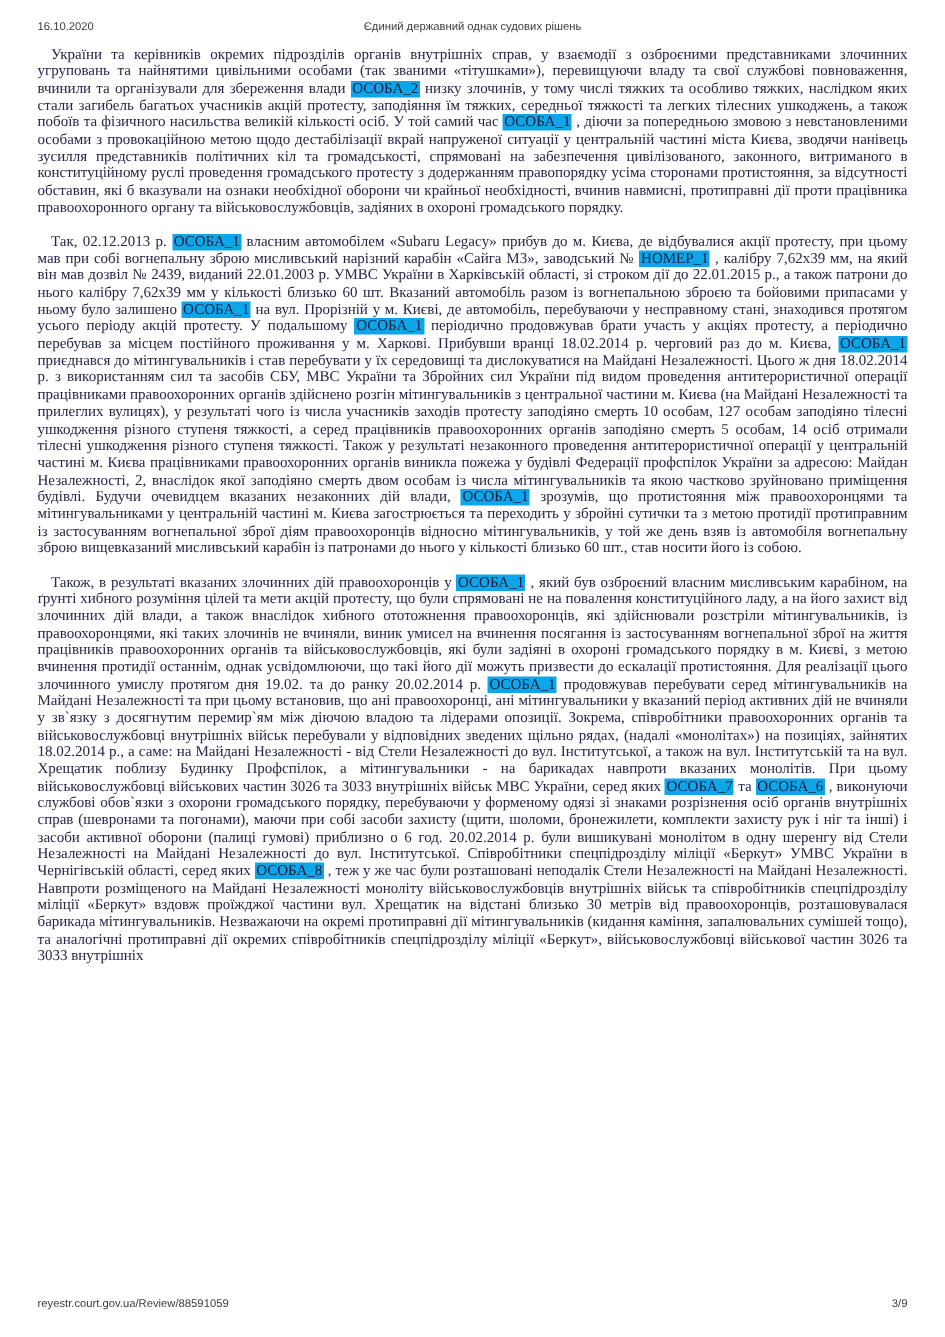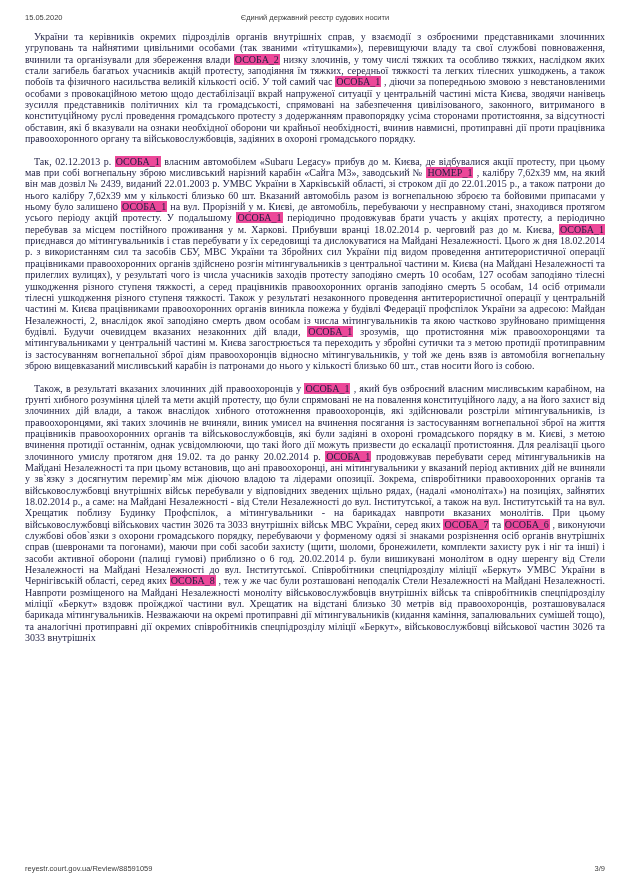--- a/index.html
+++ b/index.html
@@ -19,43 +19,43 @@
   .hdr-title { position:absolute; left:0; right:0; top:0; text-align:center; }
   .doc-body {
     position:absolute; top:31px; left:25px; right:25px;
     color:#26264a;
     font-size:10px; line-height:11.35px;
     text-align:justify;
     text-justify:inter-word;
   }
   .doc-body p.para { margin:0 0 11.3px 0; text-indent:9px; }
   .anon {
-    background:#ec4899;
+    background:#0ea5e9;
     color:#1d1d40;
     padding:0 1px;
     text-decoration:none;
     cursor:pointer;
     font-family:Liberation Serif, serif;
   }
   .ftr {
     position:absolute; left:25px; right:25px; top:864px; height:10px;
     font-family:"Liberation Sans", sans-serif;
     font-size:7.5px; color:#3d3d3d;
   }
   .ftr-url { position:absolute; left:0; top:0; }
   .ftr-page { position:absolute; right:0; top:0; }
 </style>
 </head>
 <body>
 
 <div class="page">
 
   <div class="hdr">
-    <span class="hdr-date">15.05.2020</span>
-    <span class="hdr-title">Єдиний державний реєстр судових носити</span>
+    <span class="hdr-date">16.10.2020</span>
+    <span class="hdr-title">Єдиний державний однак судових рішень</span>
   </div>
 
   <div class="doc-body">
       <p class="para"><span>України та керівників окремих підрозділів органів внутрішніх справ, у взаємодії з озброєними представниками злочинних угруповань та найнятими цивільними особами (так званими «тітушками»), перевищуючи владу та свої службові повноваження, вчинили та організували для збереження влади </span><span class="anon">ОСОБА_2</span><span> низку злочинів, у тому числі тяжких та особливо тяжких, наслідком яких стали загибель багатьох учасників акцій протесту, заподіяння їм тяжких, середньої тяжкості та легких тілесних ушкоджень, а також побоїв та фізичного насильства великій кількості осіб. У той самий час </span><span class="anon">ОСОБА_1</span><span> , діючи за попередньою змовою з невстановленими особами з провокаційною метою щодо дестабілізації вкрай напруженої ситуації у центральній частині міста Києва, зводячи нанівець зусилля представників політичних кіл та громадськості, спрямовані на забезпечення цивілізованого, законного, витриманого в конституційному руслі проведення громадського протесту з додержанням правопорядку усіма сторонами протистояння, за відсутності обставин, які б вказували на ознаки необхідної оборони чи крайньої необхідності, вчинив навмисні, протиправні дії проти працівника правоохоронного органу та військовослужбовців, задіяних в охороні громадського порядку.</span></p>
       <p class="para"><span>Так, 02.12.2013 р. </span><span class="anon">ОСОБА_1</span><span> власним автомобілем «Subaru Legacy» прибув до м. Києва, де відбувалися акції протесту, при цьому мав при собі вогнепальну зброю мисливський нарізний карабін «Сайга М3», заводський № </span><span class="anon">НОМЕР_1</span><span> , калібру 7,62х39 мм, на який він мав дозвіл № 2439, виданий 22.01.2003 р. УМВС України в Харківській області, зі строком дії до 22.01.2015 р., а також патрони до нього калібру 7,62х39 мм у кількості близько 60 шт. Вказаний автомобіль разом із вогнепальною зброєю та бойовими припасами у ньому було залишено </span><span class="anon">ОСОБА_1</span><span> на вул. Прорізній у м. Києві, де автомобіль, перебуваючи у несправному стані, знаходився протягом усього періоду акцій протесту. У подальшому </span><span class="anon">ОСОБА_1</span><span> періодично продовжував брати участь у акціях протесту, а періодично перебував за місцем постійного проживання у м. Харкові. Прибувши вранці 18.02.2014 р. черговий раз до м. Києва, </span><span class="anon">ОСОБА_1</span><span> приєднався до мітингувальників і став перебувати у їх середовищі та дислокуватися на Майдані Незалежності. Цього ж дня 18.02.2014 р. з використанням сил та засобів СБУ, МВС України та Збройних сил України під видом проведення антитерористичної операції працівниками правоохоронних органів здійснено розгін мітингувальників з центральної частини м. Києва (на Майдані Незалежності та прилеглих вулицях), у результаті чого із числа учасників заходів протесту заподіяно смерть 10 особам, 127 особам заподіяно тілесні ушкодження різного ступеня тяжкості, а серед працівників правоохоронних органів заподіяно смерть 5 особам, 14 осіб отримали тілесні ушкодження різного ступеня тяжкості. Також у результаті незаконного проведення антитерористичної операції у центральній частині м. Києва працівниками правоохоронних органів виникла пожежа у будівлі Федерації профспілок України за адресою: Майдан Незалежності, 2, внаслідок якої заподіяно смерть двом особам із числа мітингувальників та якою частково зруйновано приміщення будівлі. Будучи очевидцем вказаних незаконних дій влади, </span><span class="anon">ОСОБА_1</span><span> зрозумів, що протистояння між правоохоронцями та мітингувальниками у центральній частині м. Києва загострюється та переходить у збройні сутички та з метою протидії протиправним із застосуванням вогнепальної зброї діям правоохоронців відносно мітингувальників, у той же день взяв із автомобіля вогнепальну зброю вищевказаний мисливський карабін із патронами до нього у кількості близько 60 шт., став носити його із собою.</span></p>
       <p class="para"><span>Також, в результаті вказаних злочинних дій правоохоронців у </span><span class="anon">ОСОБА_1</span><span> , який був озброєний власним мисливським карабіном, на ґрунті хибного розуміння цілей та мети акцій протесту, що були спрямовані не на повалення конституційного ладу, а на його захист від злочинних дій влади, а також внаслідок хибного ототожнення правоохоронців, які здійснювали розстріли мітингувальників, із правоохоронцями, які таких злочинів не вчиняли, виник умисел на вчинення посягання із застосуванням вогнепальної зброї на життя працівників правоохоронних органів та військовослужбовців, які були задіяні в охороні громадського порядку в м. Києві, з метою вчинення протидії останнім, однак усвідомлюючи, що такі його дії можуть призвести до ескалації протистояння. Для реалізації цього злочинного умислу протягом дня 19.02. та до ранку 20.02.2014 р. </span><span class="anon">ОСОБА_1</span><span> продовжував перебувати серед мітингувальників на Майдані Незалежності та при цьому встановив, що ані правоохоронці, ані мітингувальники у вказаний період активних дій не вчиняли у зв`язку з досягнутим перемир`ям між діючою владою та лідерами опозиції. Зокрема, співробітники правоохоронних органів та військовослужбовці внутрішніх військ перебували у відповідних зведених щільно рядах, (надалі «монолітах») на позиціях, зайнятих 18.02.2014 р., а саме: на Майдані Незалежності - від Стели Незалежності до вул. Інститутської, а також на вул. Інститутській та на вул. Хрещатик поблизу Будинку Профспілок, а мітингувальники - на барикадах навпроти вказаних монолітів. При цьому військовослужбовці військових частин 3026 та 3033 внутрішніх військ МВС України, серед яких </span><span class="anon">ОСОБА_7</span><span> та </span><span class="anon">ОСОБА_6</span><span> , виконуючи службові обов`язки з охорони громадського порядку, перебуваючи у форменому одязі зі знаками розрізнення осіб органів внутрішніх справ (шевронами та погонами), маючи при собі засоби захисту (щити, шоломи, бронежилети, комплекти захисту рук і ніг та інші) і засоби активної оборони (палиці гумові) приблизно о 6 год. 20.02.2014 р. були вишикувані монолітом в одну шеренгу від Стели Незалежності на Майдані Незалежності до вул. Інститутської. Співробітники спецпідрозділу міліції «Беркут» УМВС України в Чернігівській області, серед яких </span><span class="anon">ОСОБА_8</span><span> , теж у же час були розташовані неподалік Стели Незалежності на Майдані Незалежності. Навпроти розміщеного на Майдані Незалежності моноліту військовослужбовців внутрішніх військ та співробітників спецпідрозділу міліції «Беркут» вздовж проїжджої частини вул. Хрещатик на відстані близько 30 метрів від правоохоронців, розташовувалася барикада мітингувальників. Незважаючи на окремі протиправні дії мітингувальників (кидання каміння, запалювальних сумішей тощо), та аналогічні протиправні дії окремих співробітників спецпідрозділу міліції «Беркут», військовослужбовці військової частин 3026 та 3033 внутрішніх</span></p>
     </div>
 
   <div class="ftr">
     <span class="ftr-url">reyestr.court.gov.ua/Review/88591059</span>

